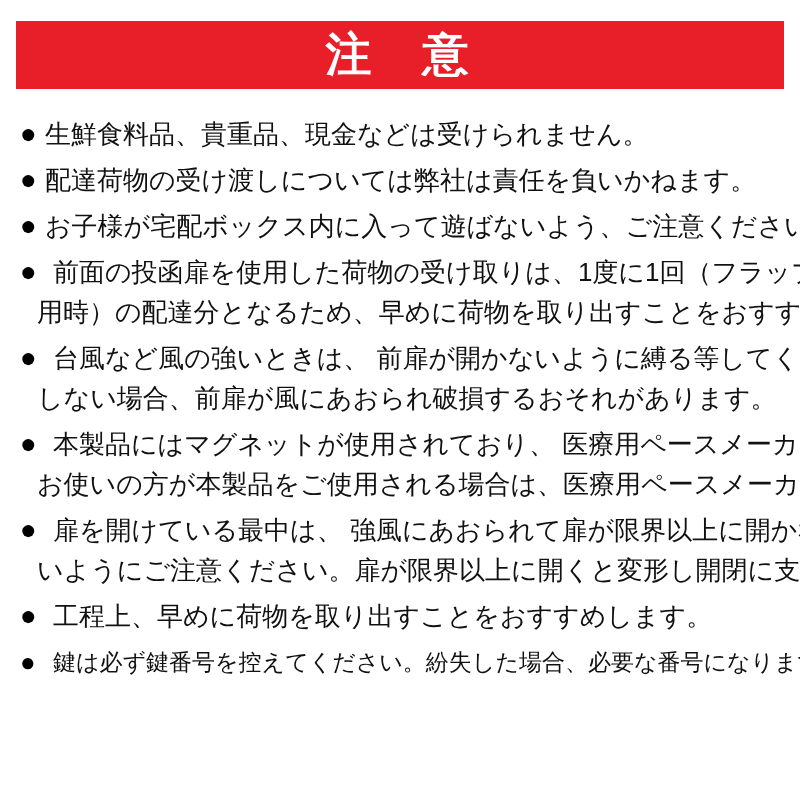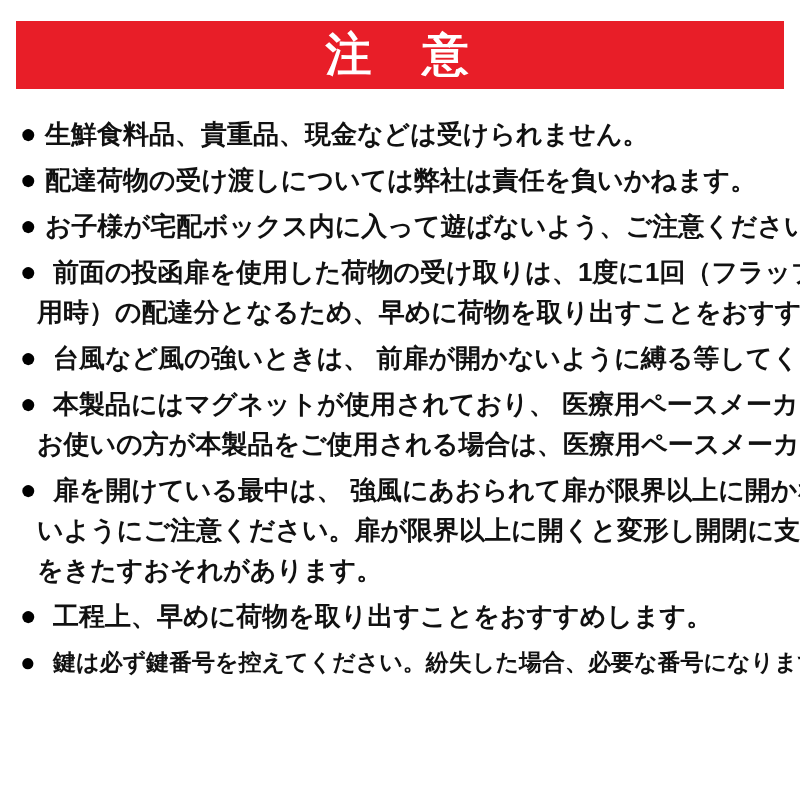--- a/index.html
+++ b/index.html
@@ -49,21 +49,20 @@
     font-size: 28px;
     line-height: 40px;
     color: #000000;
   }
   .item.spaced .marker {
     width: 33px;
   }
   .text {
     flex: 1 1 auto;
     min-width: 0;
-    font-weight: bold;
   }
   .line {
     display: block;
     white-space: nowrap;
   }
   .line.cont {
     margin-left: -16px;
   }
   .item.small {
     font-size: 23px;
@@ -109,37 +108,37 @@
       <div class="text">
         <span class="line">前面の投函扉を使用した荷物の受け取りは、1度に1回（フラップ部未使</span>
         <span class="line cont">用時）の配達分となるため、早めに荷物を取り出すことをおすすめします。</span>
       </div>
     </div>
 
     <div class="item spaced">
       <span class="marker">●</span>
       <div class="text">
         <span class="line">台風など風の強いときは、 前扉が開かないように縛る等してください。</span>
+        <span class="line cont">しない場合、前扉が風にあおられ破損するおそれがあります。</span>
       </div>
     </div>
 
     <div class="item spaced">
       <span class="marker">●</span>
       <div class="text">
         <span class="line">本製品にはマグネットが使用されており、 医療用ペースメーカーを</span>
         <span class="line cont">お使いの方が本製品をご使用される場合は、医療用ペースメーカー</span>
       </div>
     </div>
 
     <div class="item spaced">
       <span class="marker">●</span>
       <div class="text">
         <span class="line">扉を開けている最中は、 強風にあおられて扉が限界以上に開かな</span>
         <span class="line cont">いようにご注意ください。扉が限界以上に開くと変形し開閉に支障</span>
-        <span class="line cont">をきたすおそれがあります。</span>
       </div>
     </div>
 
     <div class="item spaced">
       <span class="marker">●</span>
       <div class="text">
         <span class="line">工程上、早めに荷物を取り出すことをおすすめします。</span>
       </div>
     </div>
 

